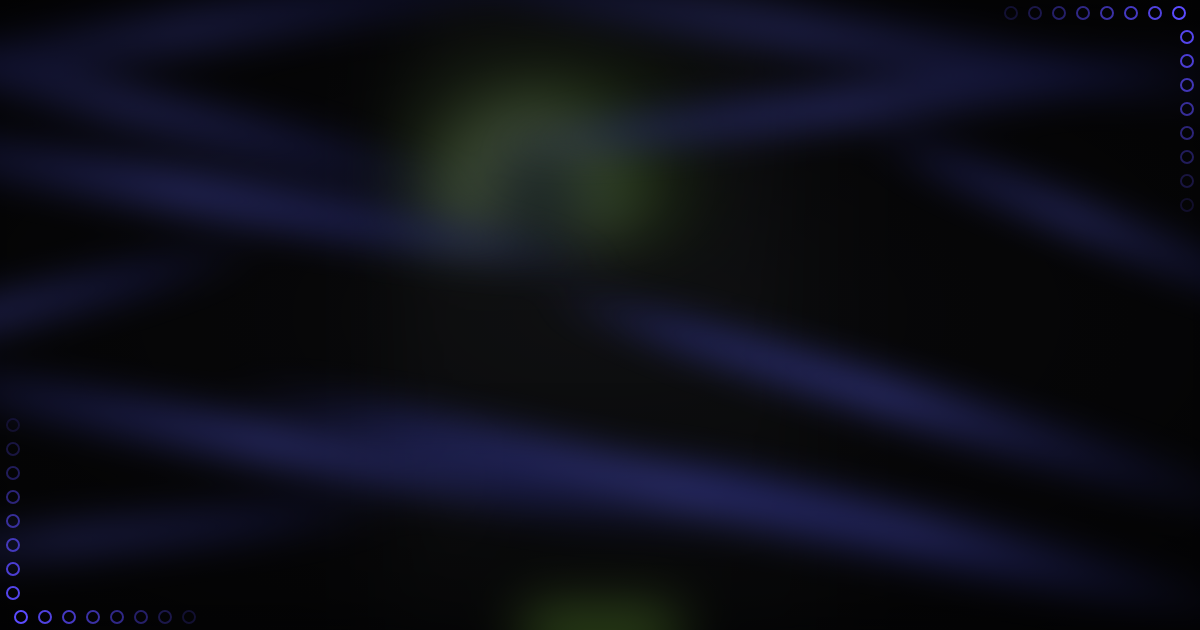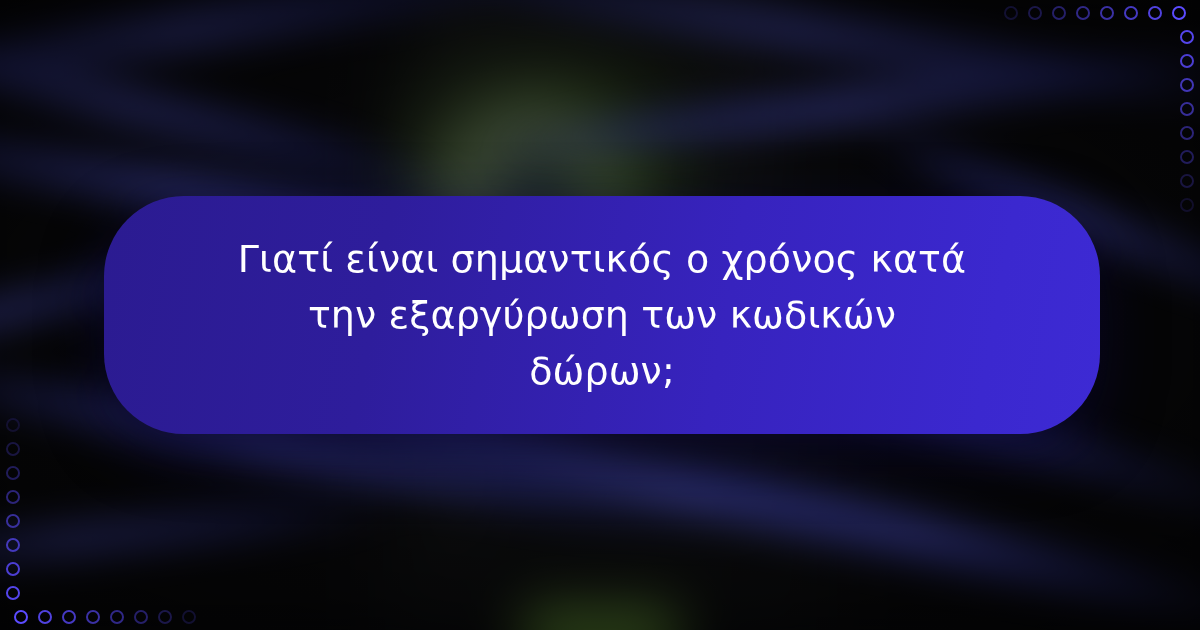--- a/index.html
+++ b/index.html
@@ -280,17 +280,14 @@
     <span class="dot" style="opacity:.15"></span>
     <span class="dot" style="opacity:.24"></span>
     <span class="dot" style="opacity:.34"></span>
     <span class="dot" style="opacity:.46"></span>
     <span class="dot" style="opacity:.58"></span>
     <span class="dot" style="opacity:.70"></span>
     <span class="dot" style="opacity:.82"></span>
     <span class="dot" style="opacity:.92"></span>
   </div>
 
-  <div class="message-card">
-    <p class="message-text">Γιατί είναι σημαντικός ο χρόνος κατά την εξαργύρωση των κωδικών δώρων;</p>
-  </div>
 
 </div>
 
 </body></html>

